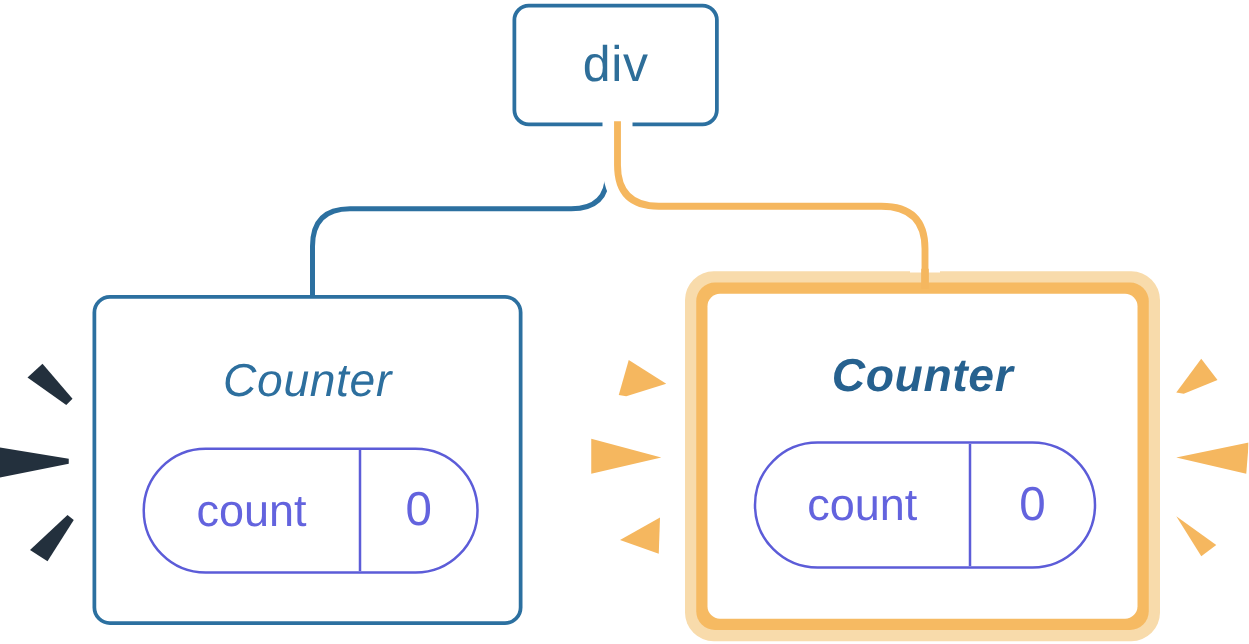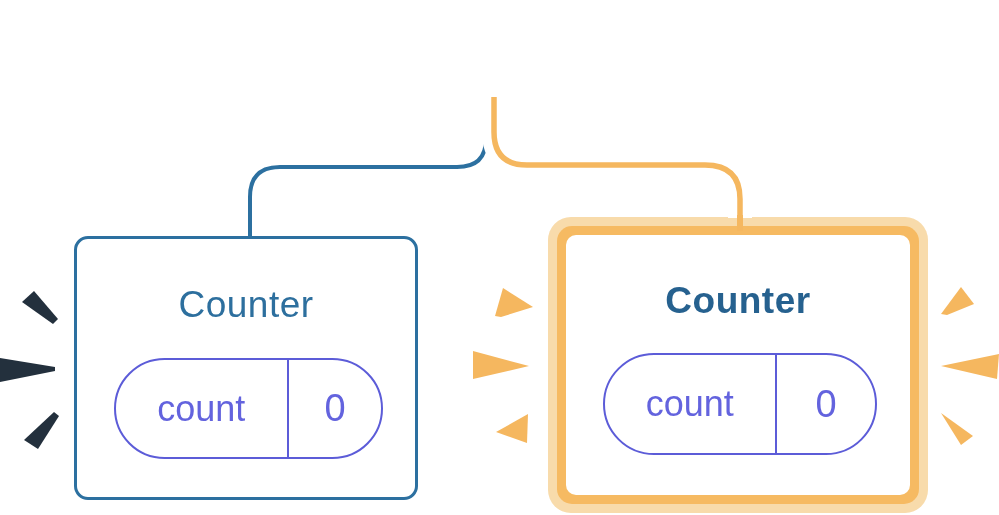--- a/index.html
+++ b/index.html
@@ -61,20 +61,21 @@
     position:absolute;left:737px;top:215px;width:6px;height:16px;
     background:var(--orange);
     z-index:3;
   }
   
   .card-title{
     position:absolute;left:0;top:46px;width:100%;
     text-align:center;
     font-size:37px;line-height:40px;
     letter-spacing:0.5px;
+    font-style:italic;
   }
   .card-title.plain{color:var(--blue_text_title);font-weight:400;}
   .card-title.bold{color:var(--blue_text_bold);font-weight:700;}
   .state-pill{
     position:absolute;
     box-sizing:border-box;
     border:2.5px solid var(--purple);
     border-radius:52px;
     background:var(--card_bg);
     display:flex;align-items:stretch;
@@ -92,20 +93,23 @@
     color:var(--purple_text);font-size:38px;
   }
   .card-left .pill-value{width:92px;}
   .card-right-inner .pill-value{width:98px;}
 </style>
 </head>
 <body>
 
 <div id="canvas">
 
+  <div class="root-node">
+    <span class="root-label">div</span>
+  </div>
 
   <div class="card-left">
     <div class="card-title plain">Counter</div>
     <div class="state-pill">
       <div class="pill-key">count</div>
       <div class="pill-divider"></div>
       <div class="pill-value">0</div>
     </div>
   </div>
 

